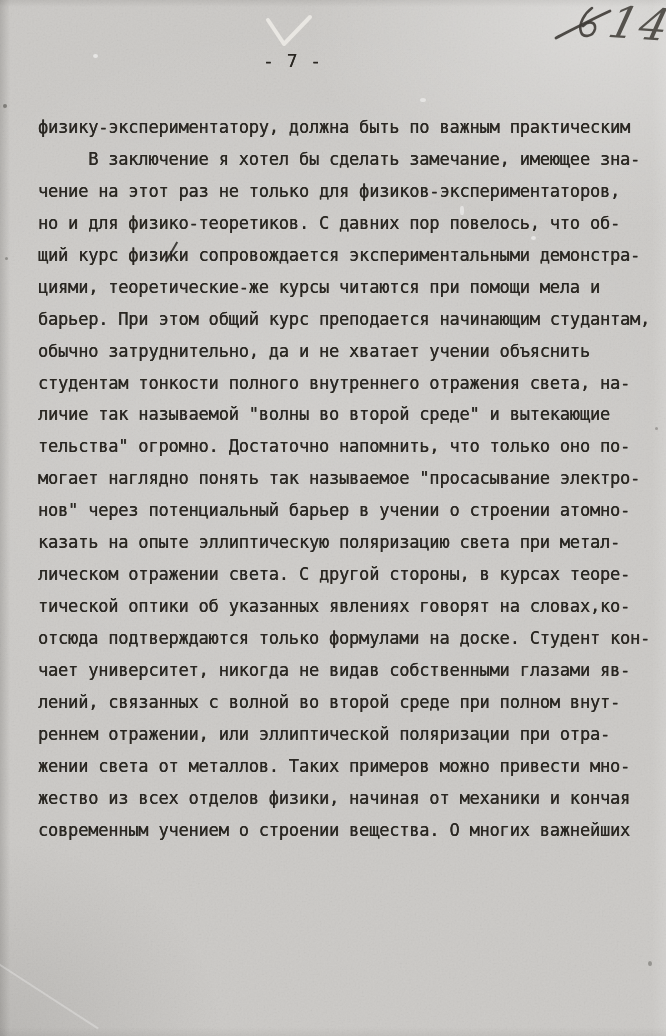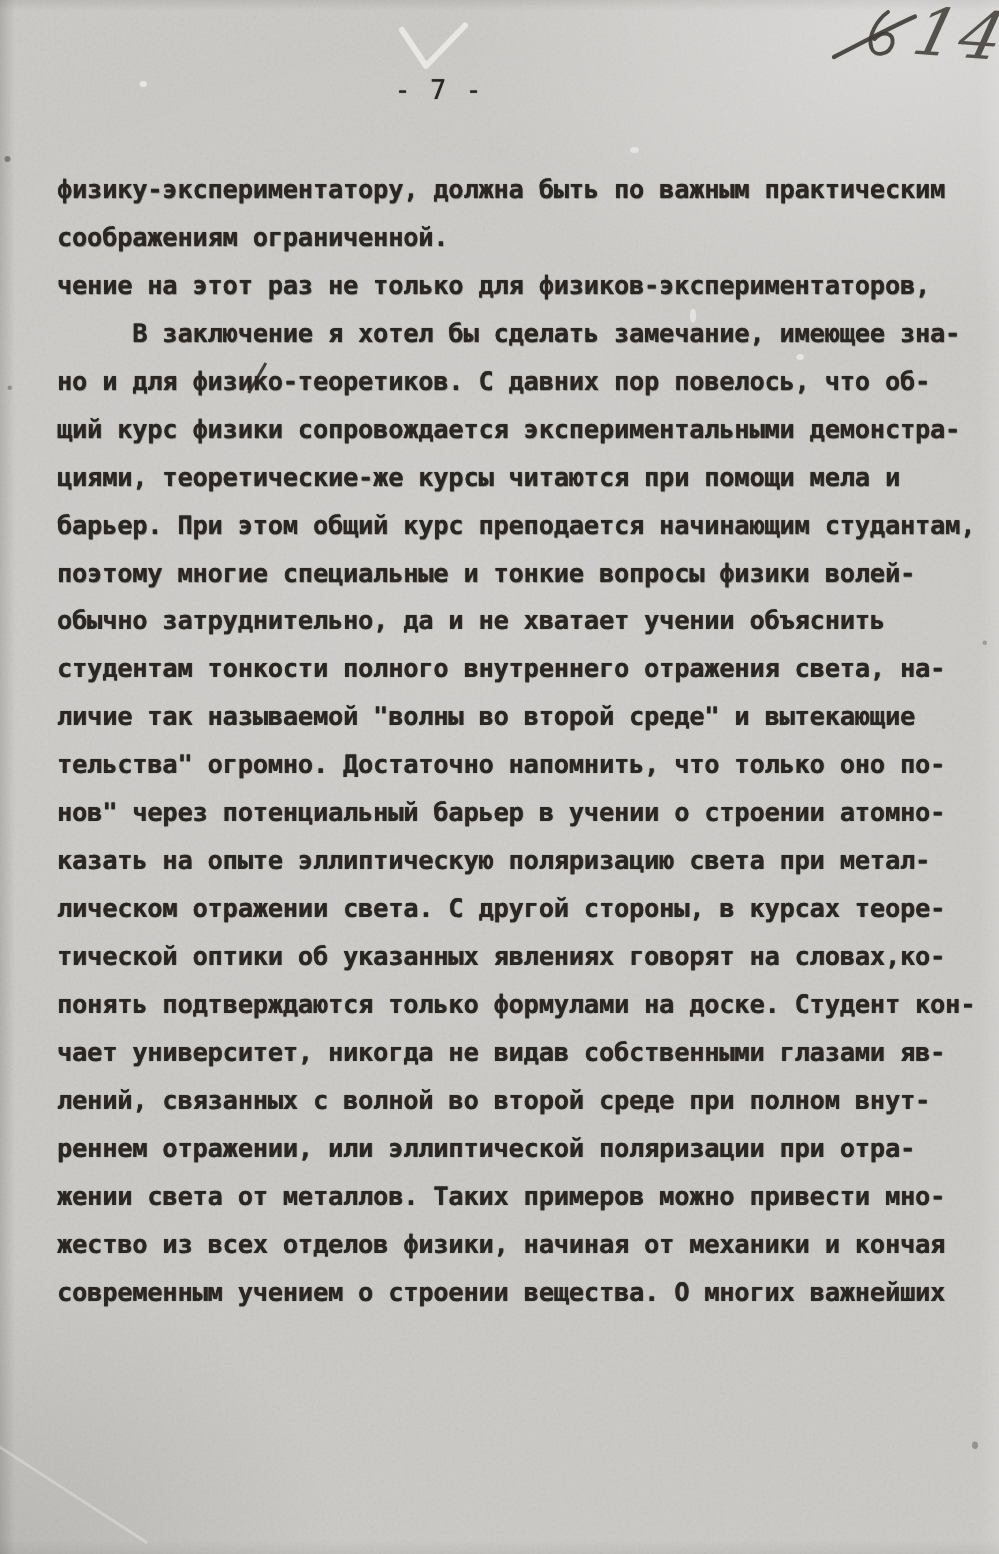--- a/index.html
+++ b/index.html
@@ -30,21 +30,21 @@
     font-size:18px;letter-spacing:1px;
     color:var(--ink,#2a2722);
     text-shadow:0 0 0.6px rgba(25,22,18,0.85);
   }
   .textblock{
     position:absolute;left:38px;top:112px;width:606px;z-index:3;
     font-size:17px;letter-spacing:-0.2px;line-height:31.95px;
     color:var(--ink,#2a2722);
     text-shadow:0 0 0.6px rgba(25,22,18,0.8), 0.4px 0.4px 0.4px rgba(25,22,18,0.25);
   }
-  .line{white-space:pre;height:31.95px;font-weight:bold;}
+  .line{white-space:pre;height:31.95px;}
   
   .annotation{position:absolute;left:552px;top:0;width:114px;height:72px;z-index:4;}
   .annotation-number{
     position:absolute;left:58px;top:-2px;
     font-family:"DejaVu Serif", serif;font-style:italic;
     font-size:44px;color:var(--pencil,#4a4742);opacity:0.92;
     transform:rotate(4deg) skewX(-10deg);
     letter-spacing:2px;
   }
   .annotation-symbol{position:absolute;left:0;top:0;}
@@ -94,37 +94,36 @@
   <div class="annotation">
     <svg class="annotation-symbol" width="62" height="52" aria-hidden="true">
       <path d="M 40,8 C 33,13 26,24 29,32 C 31,38 41,37 43,29 C 44,22 37,20 31,26" fill="none" stroke="rgba(62,59,54,0.9)" stroke-width="2.6" stroke-linecap="round"></path>
       <path d="M 4,38 C 18,31 38,20 58,11" fill="none" stroke="rgba(62,59,54,0.9)" stroke-width="2.8" stroke-linecap="round"></path>
     </svg>
     <div class="annotation-number">14</div>
   </div>
 
   <div class="textblock">
     <div class="line">физику-экспериментатору, должна быть по важным практическим</div>
-    <div class="line">соображениям ограниченной.</div>
+    <div class="line">     В заключение я хотел бы сделать замечание, имеющее зна-</div>
     <div class="line">чение на этот раз не только для физиков-экспериментаторов,</div>
-    <div class="line">     В заключение я хотел бы сделать замечание, имеющее зна-</div>
     <div class="line">но и для физико-теоретиков. С давних пор повелось, что об-</div>
     <div class="line">щий курс физики сопровождается экспериментальными демонстра-</div>
     <div class="line">циями, теоретические-же курсы читаются при помощи мела и</div>
     <div class="line">барьер. При этом общий курс преподается начинающим студантам,</div>
-    <div class="line">поэтому многие специальные и тонкие вопросы физики волей-</div>
     <div class="line">обычно затруднительно, да и не хватает учении объяснить</div>
     <div class="line">студентам тонкости полного внутреннего отражения света, на-</div>
     <div class="line">личие так называемой "волны во второй среде" и вытекающие</div>
     <div class="line">тельства" огромно. Достаточно напомнить, что только оно по-</div>
+    <div class="line">могает наглядно понять так называемое "просасывание электро-</div>
     <div class="line">нов" через потенциальный барьер в учении о строении атомно-</div>
     <div class="line">казать на опыте эллиптическую поляризацию света при метал-</div>
     <div class="line">лическом отражении света. С другой стороны, в курсах теоре-</div>
     <div class="line">тической оптики об указанных явлениях говорят на словах,ко-</div>
-    <div class="line">понять подтверждаются только формулами на доске. Студент кон-</div>
+    <div class="line">отсюда подтверждаются только формулами на доске. Студент кон-</div>
     <div class="line">чает университет, никогда не видав собственными глазами яв-</div>
     <div class="line">лений, связанных с волной во второй среде при полном внут-</div>
     <div class="line">реннем отражении, или эллиптической поляризации при отра-</div>
     <div class="line">жении света от металлов. Таких примеров можно привести мно-</div>
     <div class="line">жество из всех отделов физики, начиная от механики и кончая</div>
     <div class="line">современным учением о строении вещества. О многих важнейших</div>
   </div>
 
   <div class="correction-slash"></div>
 

